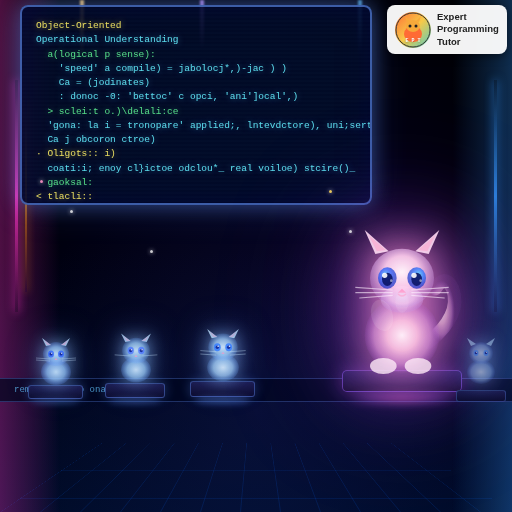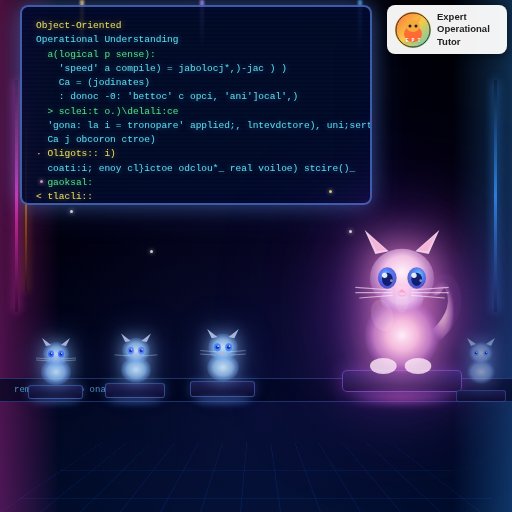--- a/index.html
+++ b/index.html
@@ -303,21 +303,21 @@
 
           <polygon points="12,10 10,4 15,9" fill="#f7a93a"></polygon>
           <polygon points="24,10 26,4 21,9" fill="#f7a93a"></polygon>
 
           <circle cx="15" cy="14" r="1.5" fill="#222"></circle>
           <circle cx="21" cy="14" r="1.5" fill="#222"></circle>
           <text x="18" y="30" text-anchor="middle" font-size="5" fill="white" font-weight="bold">E P T</text>
         </svg>
       </div>
     </div>
-    <div class="badge-text">Expert Operational Tutor</div>
+    <div class="badge-text">Expert Programming Tutor</div>
   </div>
 
   <div style="position:absolute; bottom:108px; left:28px;">
 
     <div style="width:55px; height:14px; background:linear-gradient(to bottom,#1a1a4e,#0d0d30); border:1px solid rgba(100,150,255,0.4); border-radius:3px; box-shadow:0 0 10px rgba(100,150,255,0.3);"></div>
 
     <div style="width:45px; height:5px; background:rgba(100,150,255,0.3); border-radius:50%; margin:0 auto; filter:blur(3px);"></div>
 
     <svg class="cat-glow-small" style="position:absolute; bottom:14px; left:3px;" width="50" height="60" viewBox="0 0 50 60">
       <defs>

